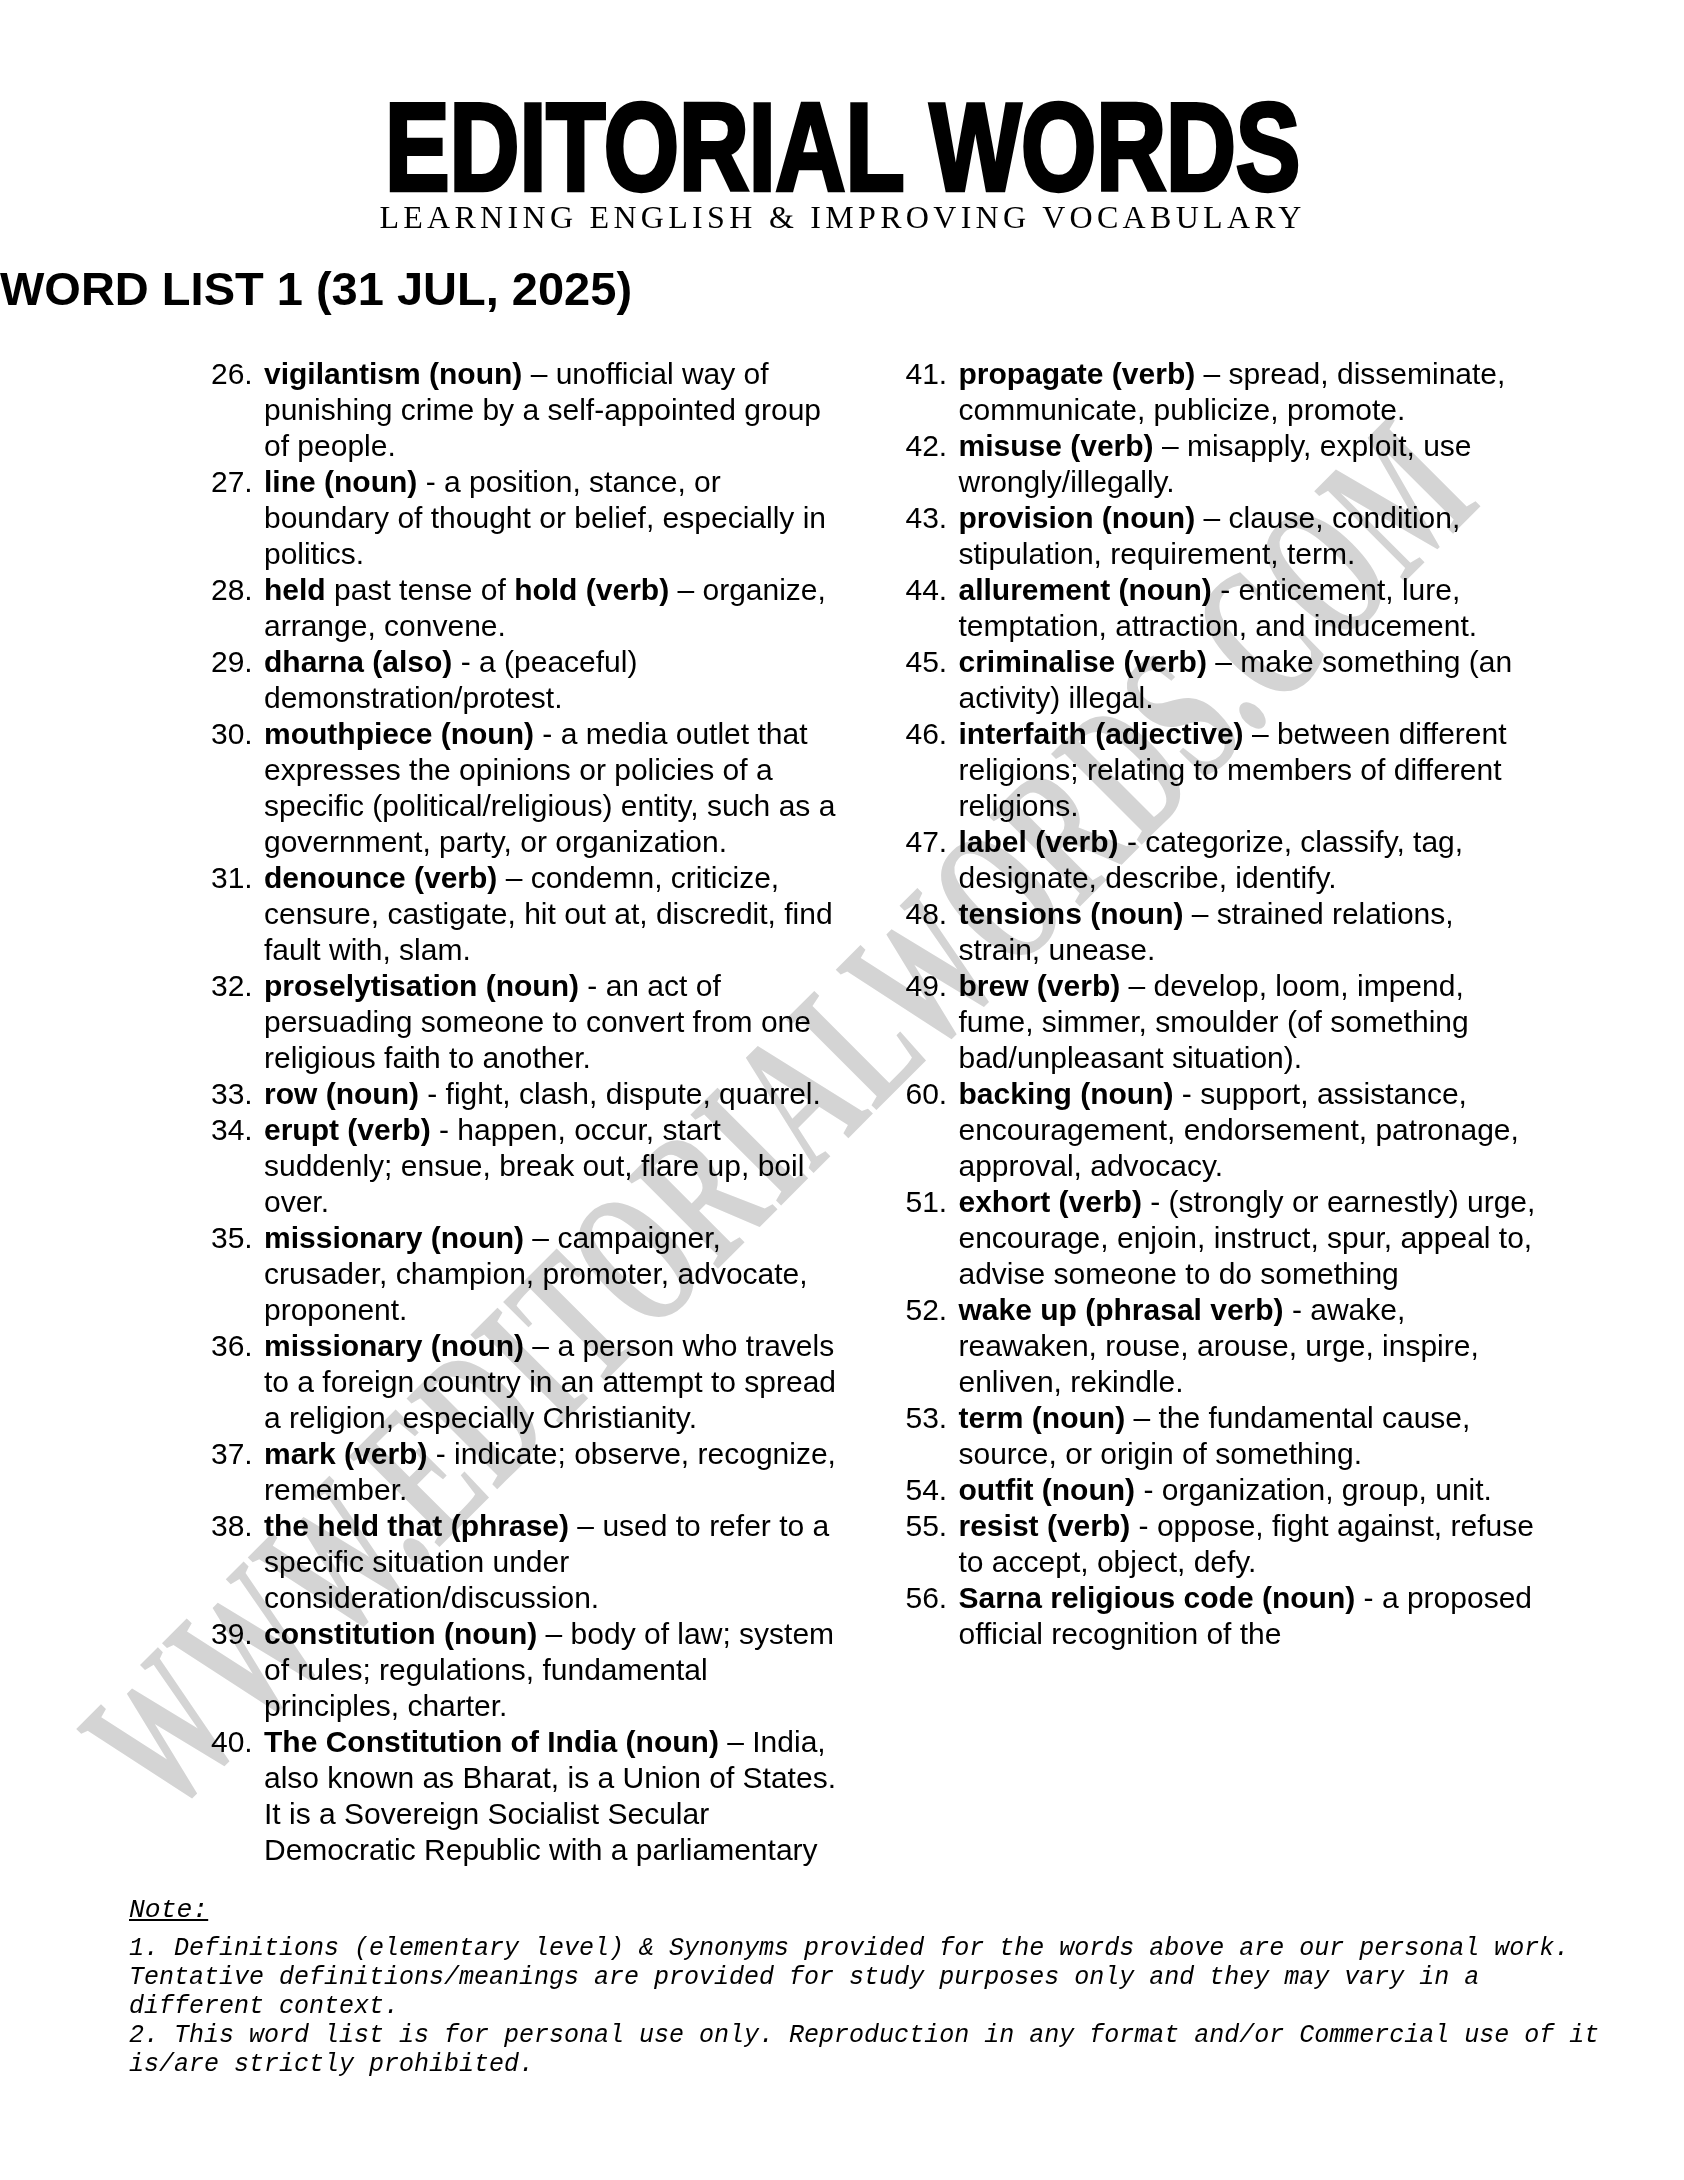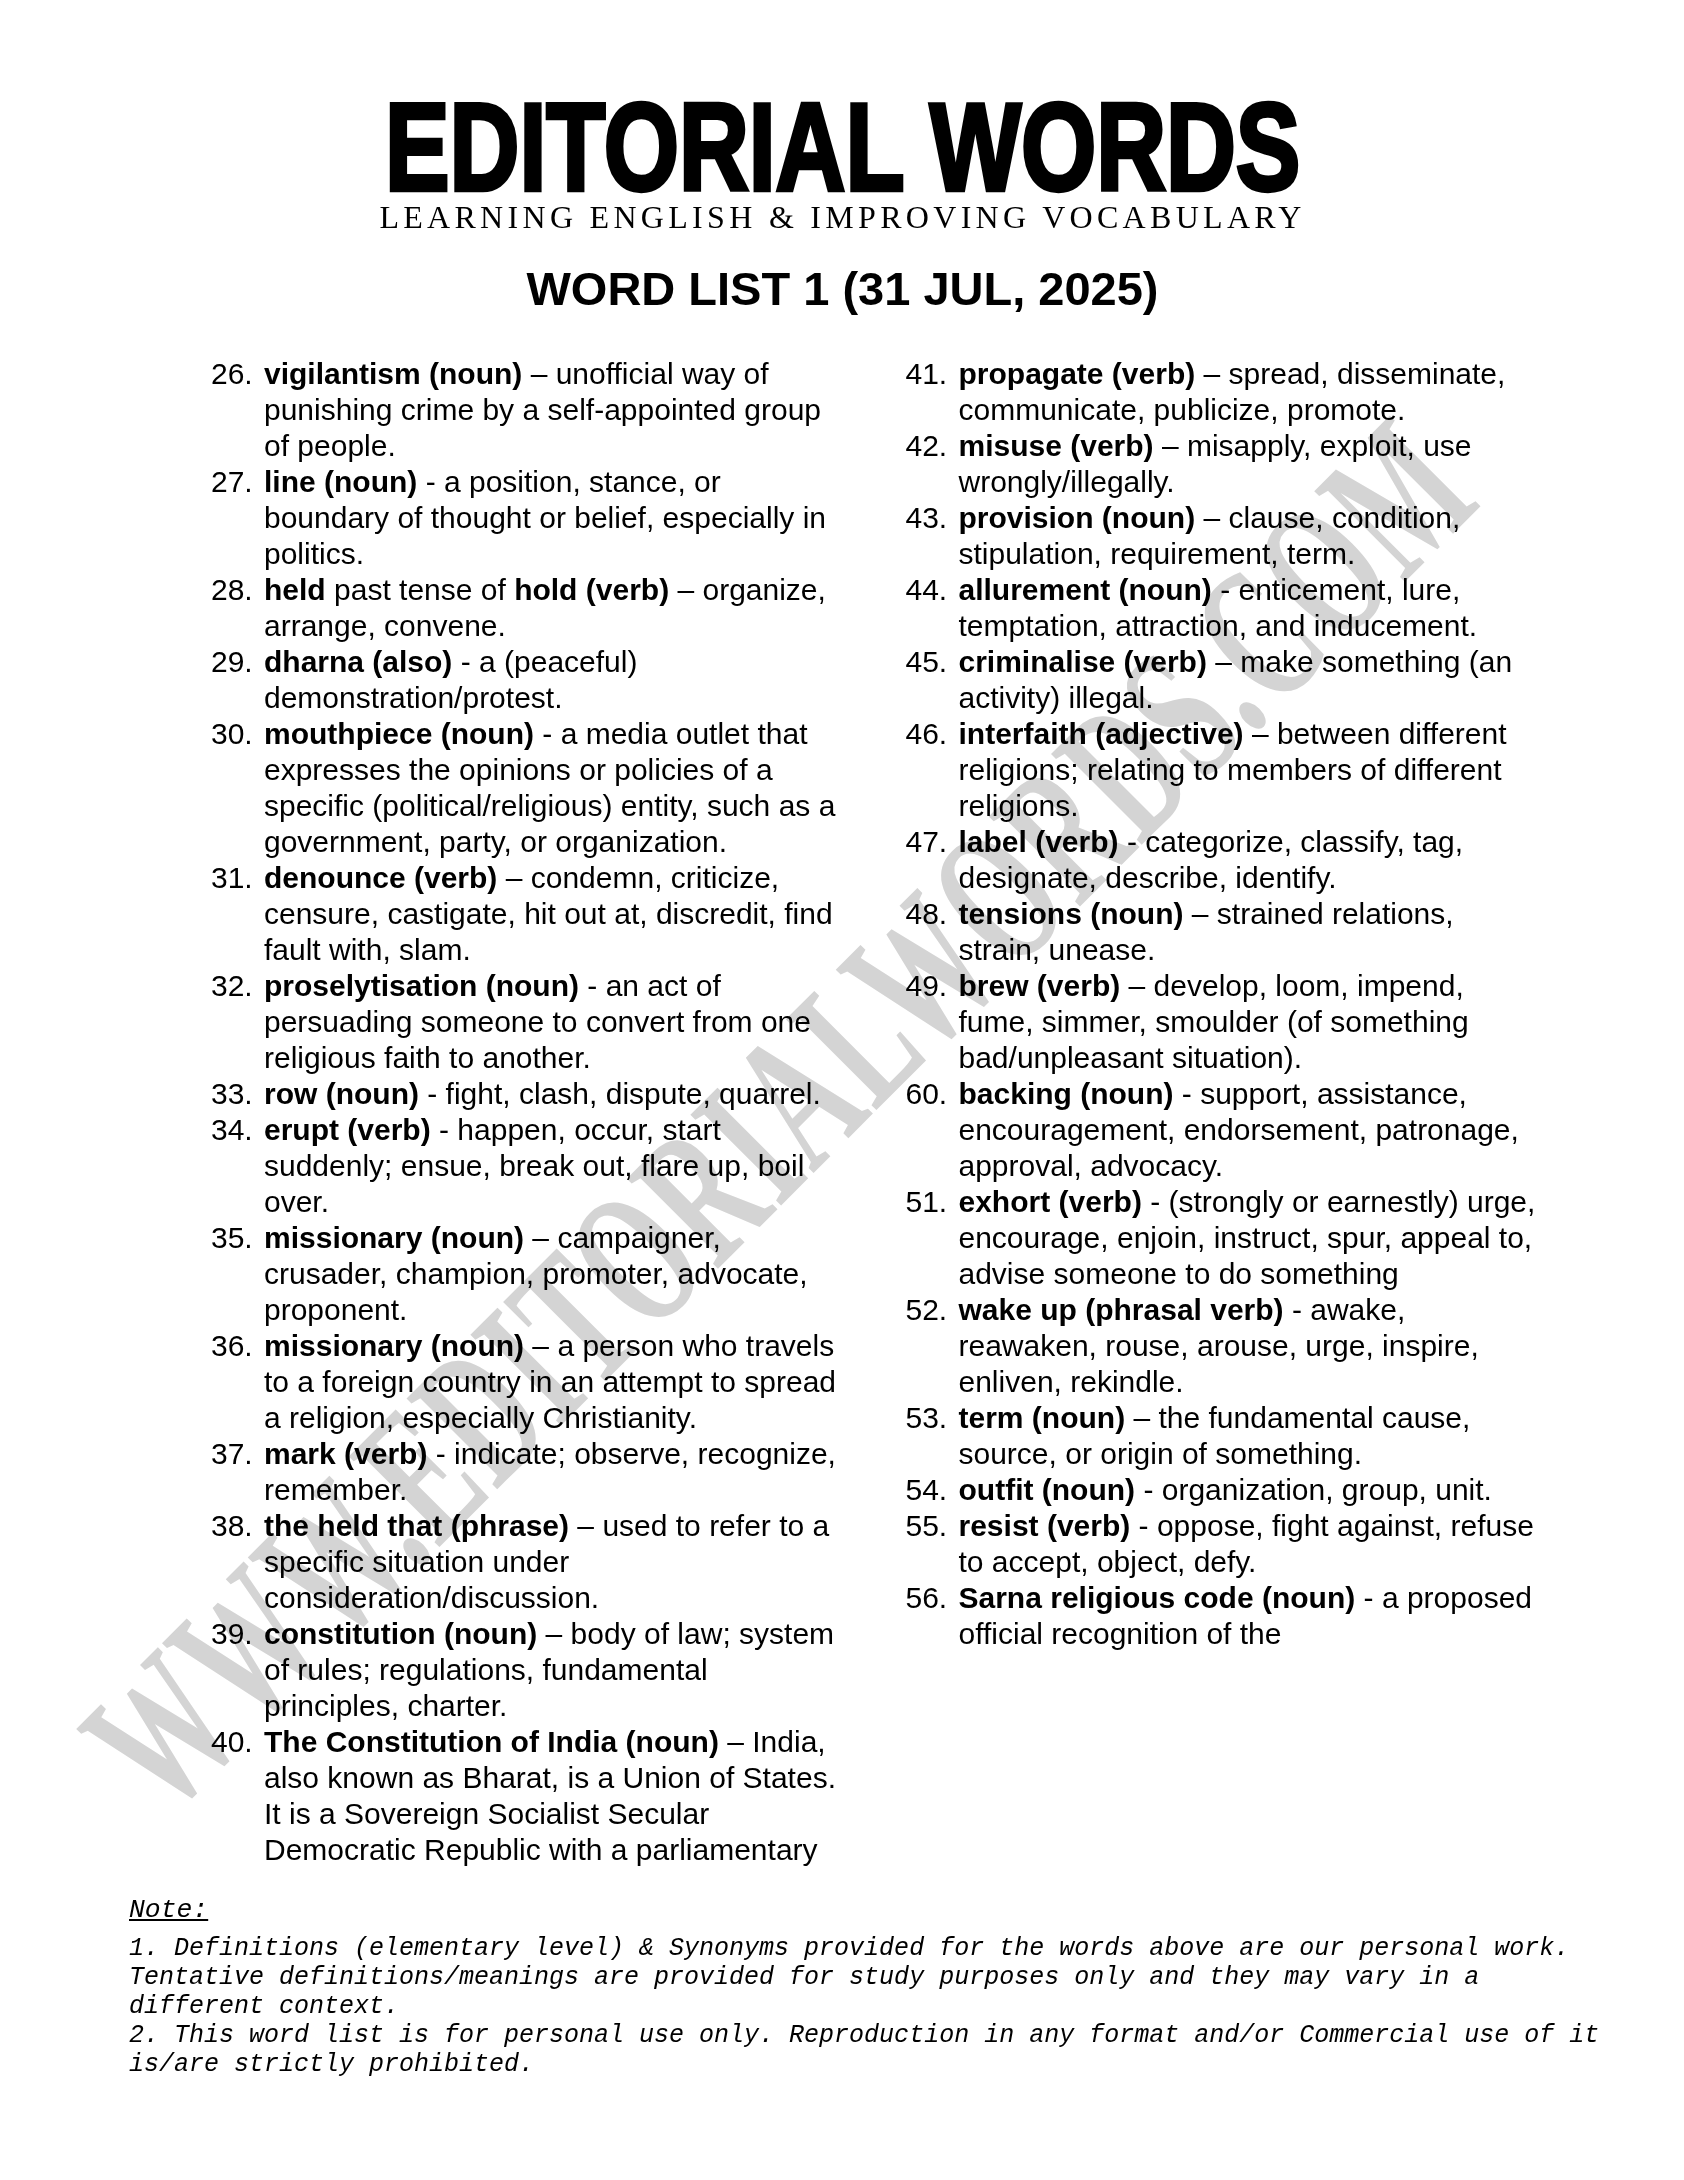--- a/index.html
+++ b/index.html
@@ -22,21 +22,21 @@
     display:inline-block;font-weight:900;font-size:124px;line-height:128px;
     letter-spacing:0px;-webkit-text-stroke:4.3px #000;
     transform:scaleX(0.78);white-space:nowrap;
   }
   .tagline{
     position:absolute;top:198px;left:0;width:100%;text-align:center;z-index:1;
     font-family:"Liberation Serif",serif;font-size:32px;line-height:39px;letter-spacing:4.3px;
     white-space:nowrap;
   }
   .title{
-    position:absolute;top:261px;left:0;width:100%;text-align:center;z-index:1;
+    position:absolute;top:261px;left:0;width:100%;z-index:1;
     font-size:47px;line-height:55px;font-weight:700;margin:0;
   }
   
   .columns{
     position:absolute;left:211px;top:356px;width:1331px;z-index:1;
     display:flex;gap:58px;
   }
   .col{width:646px;}
   .entry{display:flex;font-size:30px;line-height:36px;}
   .num{flex:0 0 53px;}

